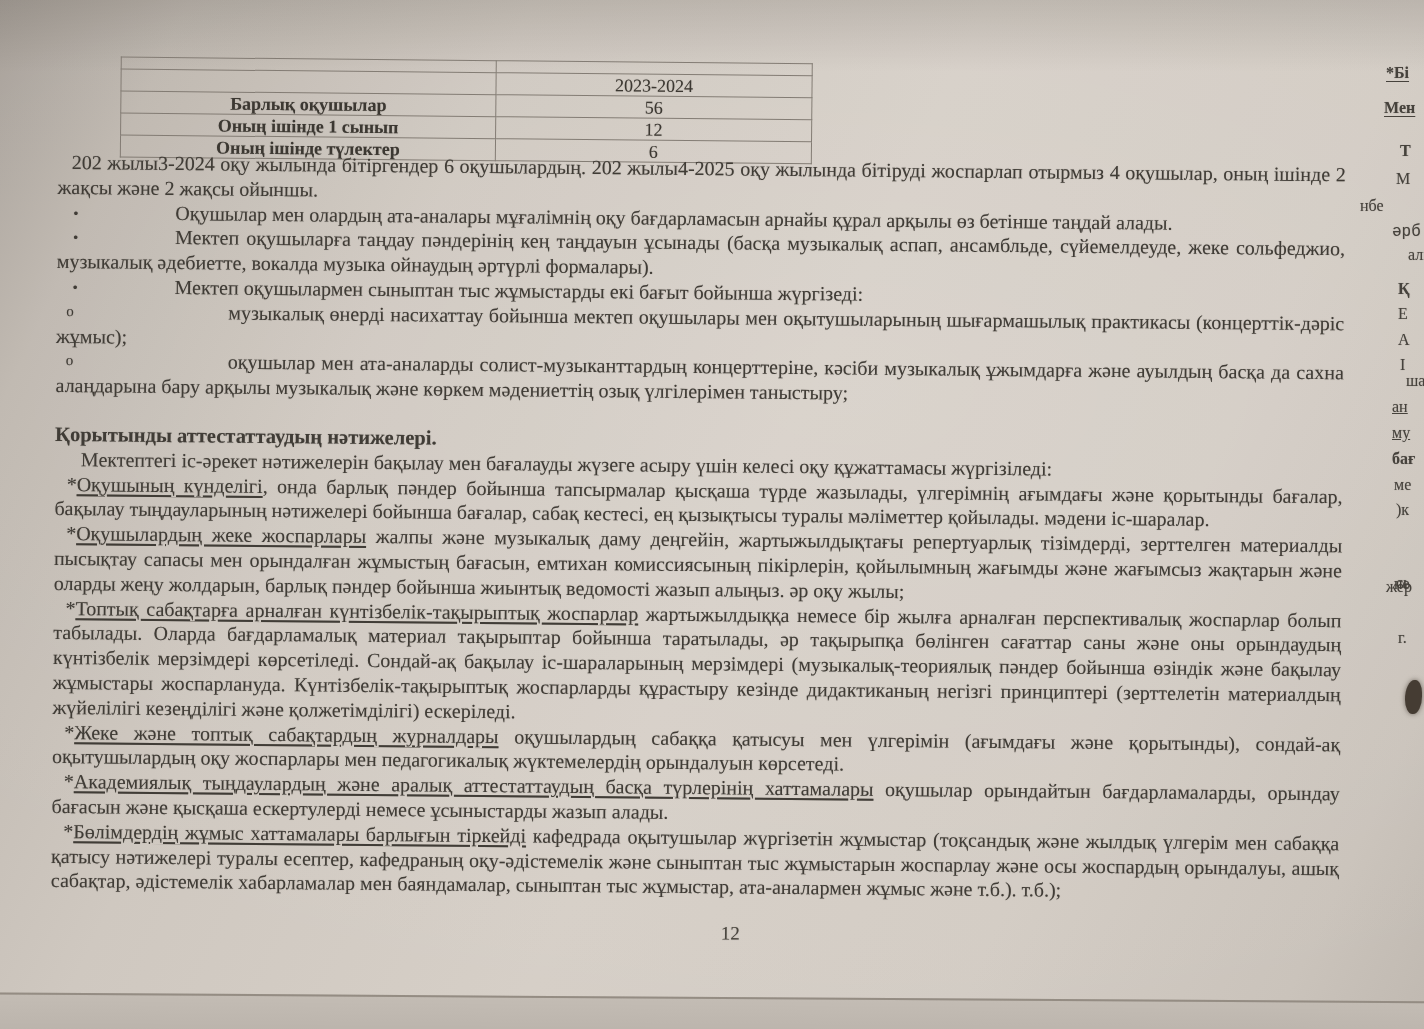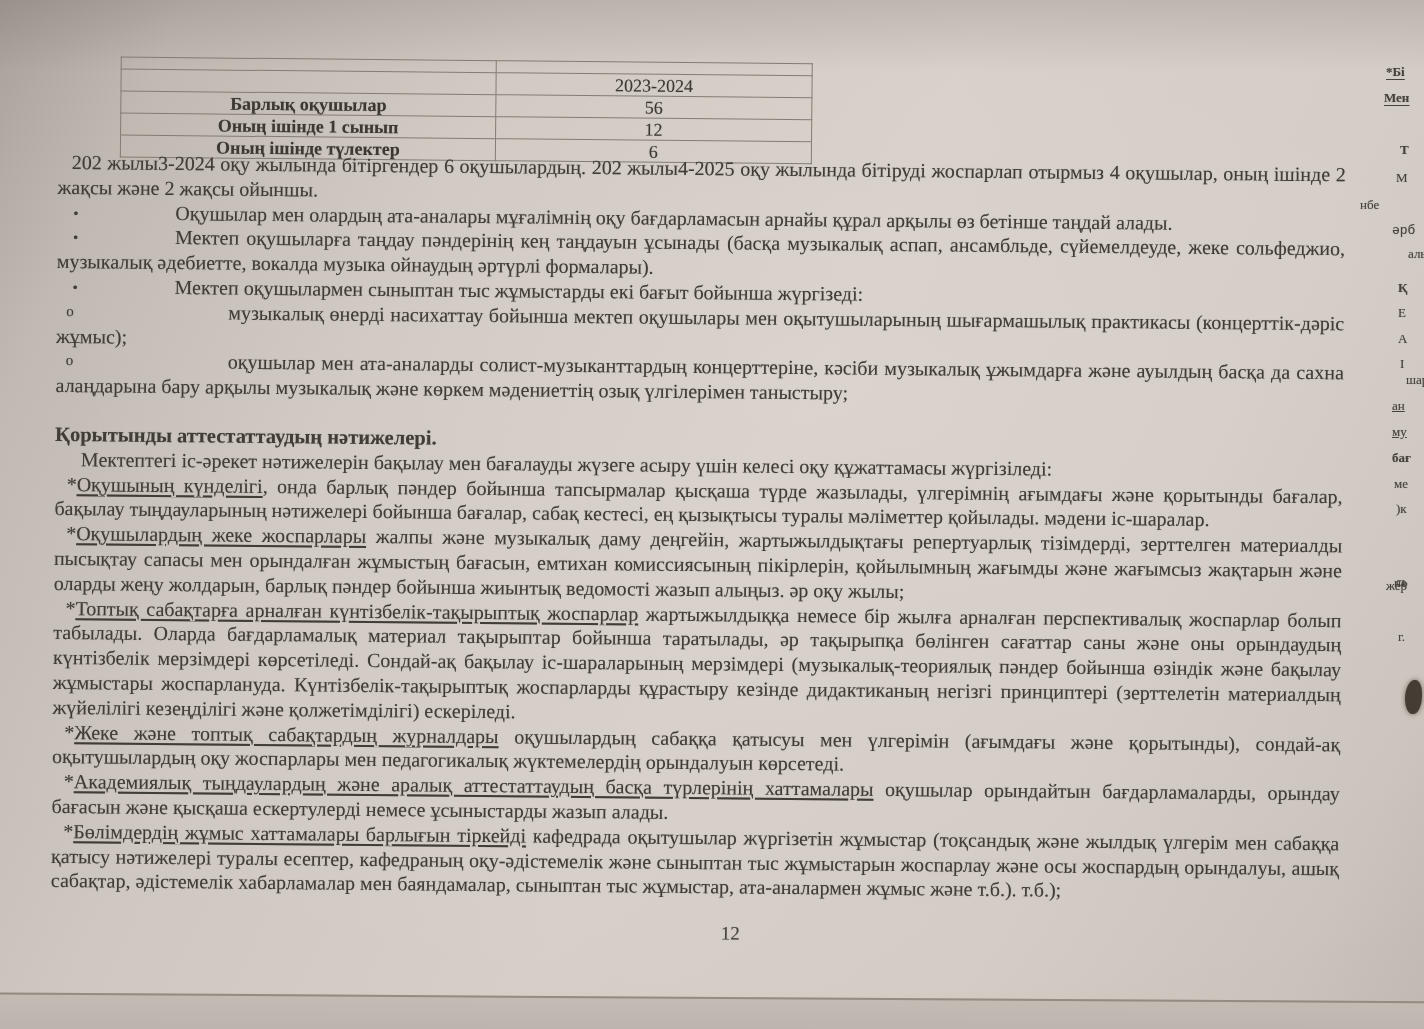--- a/index.html
+++ b/index.html
@@ -57,21 +57,21 @@
   
   .page-number{
     position:absolute;left:698px;top:916px;width:80px;
     text-align:center;font-size:19px;color:#4a463f;
     text-shadow:0 0 1px rgba(64,60,54,0.38);
   }
   
   .edge-strip{position:absolute;inset:0;pointer-events:none;}
   .frag{
     position:absolute;white-space:nowrap;
-    font-size:13px;color:#46423c;
+    font-size:16px;color:#46423c;
     text-shadow:0 0 1px rgba(64,60,54,0.38);
   }
   .frag.b{font-weight:bold;}
   .frag.u{text-decoration:underline;text-underline-offset:3px;}
   .blob{
     position:absolute;left:1405px;top:680px;width:17px;height:34px;
     background:#453c33;border-radius:60% 40% 55% 45%;
     box-shadow:0 0 5px rgba(69,60,51,0.7);
   }
   
@@ -145,21 +145,21 @@
       <p class="p-doc"><span>*</span><span class="term">Бөлімдердің жұмыс хаттамалары барлығын тіркейді</span><span> кафедрада оқытушылар жүргізетін жұмыстар (тоқсандық және жылдық үлгерім мен сабаққа қатысу нәтижелері туралы есептер, кафедраның оқу-әдістемелік және сыныптан тыс жұмыстарын жоспарлау және осы жоспардың орындалуы, ашық сабақтар, әдістемелік хабарламалар мен баяндамалар, сыныптан тыс жұмыстар, ата-аналармен жұмыс және т.б.). т.б.);</span></p>
 
     </div>
 
     <div class="page-number">12</div>
 
   </div>
 
   <div class="edge-strip">
       <span class="frag b u" style="left: 1386px; top: 64px;">*Бі</span>
-      <span class="frag b u" style="left: 1384px; top: 90px;">Мен</span>
+      <span class="frag b u" style="left: 1384px; top: 99px;">Мен</span>
       <span class="frag b" style="left: 1400px; top: 142px;">Т</span>
       <span class="frag" style="left: 1396px; top: 170px;">М</span>
       <span class="frag" style="left: 1360px; top: 197px;">нбе</span>
       <span class="frag" style="left: 1392px; top: 223px; font-family: Liberation Mono, monospace;">әрб</span>
       <span class="frag" style="left: 1408px; top: 246px;">аль</span>
       <span class="frag b" style="left: 1398px; top: 280px;">Қ</span>
       <span class="frag" style="left: 1398px; top: 305px;">Е</span>
       <span class="frag" style="left: 1398px; top: 331px;">А</span>
       <span class="frag" style="left: 1400px; top: 356px;">І</span>
       <span class="frag" style="left: 1406px; top: 372px; text-align: center;">шар</span>

